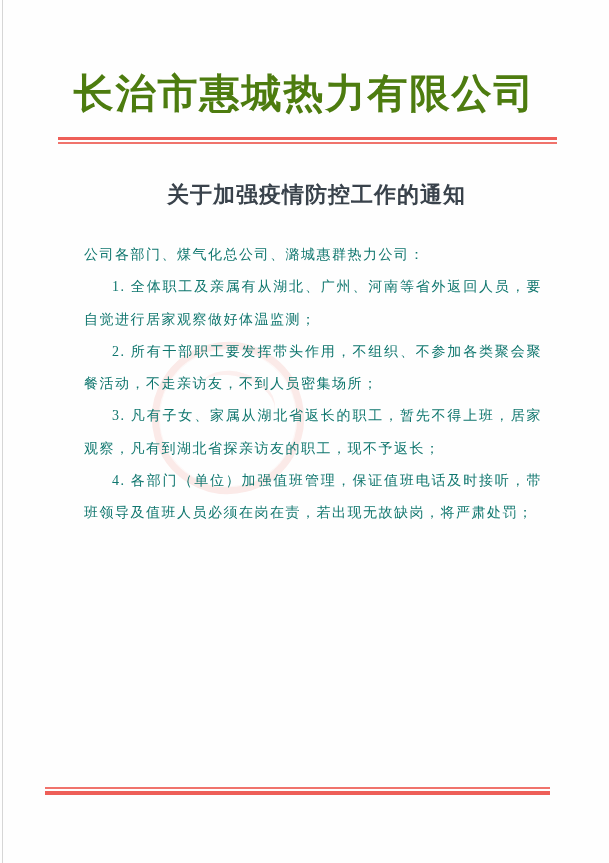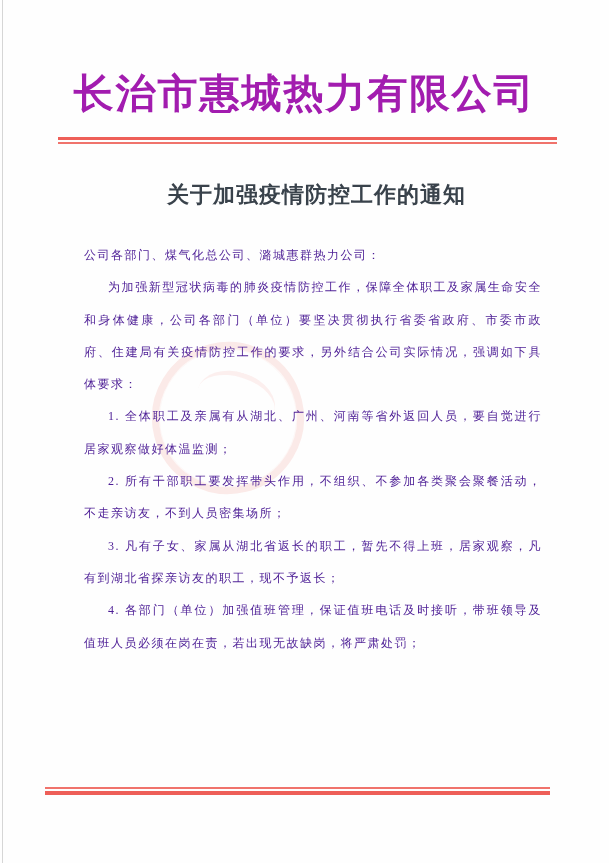--- a/index.html
+++ b/index.html
@@ -14,21 +14,21 @@
     position:absolute;left:2px;top:0;width:1px;height:863px;
     background:#d6d6d6;
   }
   .letterhead{
     position:absolute;top:66px;left:0;width:609px;
     text-align:center;
     font-family:"Liberation Serif","DejaVu Serif",serif;
     font-weight:bold;
     font-size:40px;
     letter-spacing:2px;
-    color:#a21caf;
+    color:#4d7c0f;
     white-space:nowrap;
   }
   .rule-top{position:absolute;top:137px;left:58px;width:499px;}
   .rule-top .bar-thick{height:3px;background:#ee5f58;}
   .rule-top .bar-gap{height:2px;}
   .rule-top .bar-thin{height:1.5px;background:#f0736c;}
   .doc-title{
     position:absolute;top:180px;left:12px;width:609px;margin:0;
     text-align:center;
     font-family:"Liberation Sans","DejaVu Sans",sans-serif;
@@ -50,24 +50,24 @@
     position:absolute;left:196px;top:372px;
     width:80px;height:52px;
     border-top:5px solid rgba(236,110,100,0.10);
     border-radius:50%;
     transform:rotate(18deg);
   }
   .doc-body{
     position:absolute;left:84px;top:239px;width:458px;height:548px;
     overflow:hidden;
     font-family:"Liberation Serif","DejaVu Serif",serif;
-    font-size:12px;
+    font-size:14px;
     line-height:32.3px;
     letter-spacing:1.5px;
-    color:#4c1d95;
+    color:#0f766e;
     text-align:justify;
   }
   .doc-body p{margin:0;padding:0;}
   .doc-body p.indent{text-indent:2em;}
   .rule-bottom{position:absolute;top:787px;left:45px;width:505px;}
   .rule-bottom .bar-thin{height:1.5px;background:#f0736c;}
   .rule-bottom .bar-gap{height:2.5px;}
   .rule-bottom .bar-thick{height:3.5px;background:#ee5f58;}
 </style>
 </head>
@@ -85,21 +85,20 @@
     <div class="bar-thin"></div>
   </div>
 
   <h1 class="doc-title">关于加强疫情防控工作的通知</h1>
 
   <div class="stamp-bleed"></div>
   <div class="stamp-bleed-2"></div>
 
   <div class="doc-body">
     <p>公司各部门、煤气化总公司、潞城惠群热力公司：</p>
-    <p class="indent">为加强新型冠状病毒的肺炎疫情防控工作，保障全体职工及家属生命安全和身体健康，公司各部门（单位）要坚决贯彻执行省委省政府、市委市政府、住建局有关疫情防控工作的要求，另外结合公司实际情况，强调如下具体要求：</p>
     <p class="indent">1. 全体职工及亲属有从湖北、广州、河南等省外返回人员，要自觉进行居家观察做好体温监测；</p>
     <p class="indent">2. 所有干部职工要发挥带头作用，不组织、不参加各类聚会聚餐活动，不走亲访友，不到人员密集场所；</p>
     <p class="indent">3. 凡有子女、家属从湖北省返长的职工，暂先不得上班，居家观察，凡有到湖北省探亲访友的职工，现不予返长；</p>
     <p class="indent">4. 各部门（单位）加强值班管理，保证值班电话及时接听，带班领导及值班人员必须在岗在责，若出现无故缺岗，将严肃处罚；</p>
 
   </div>
 
   <div class="rule-bottom">
     <div class="bar-thin"></div>
     <div class="bar-gap"></div>

